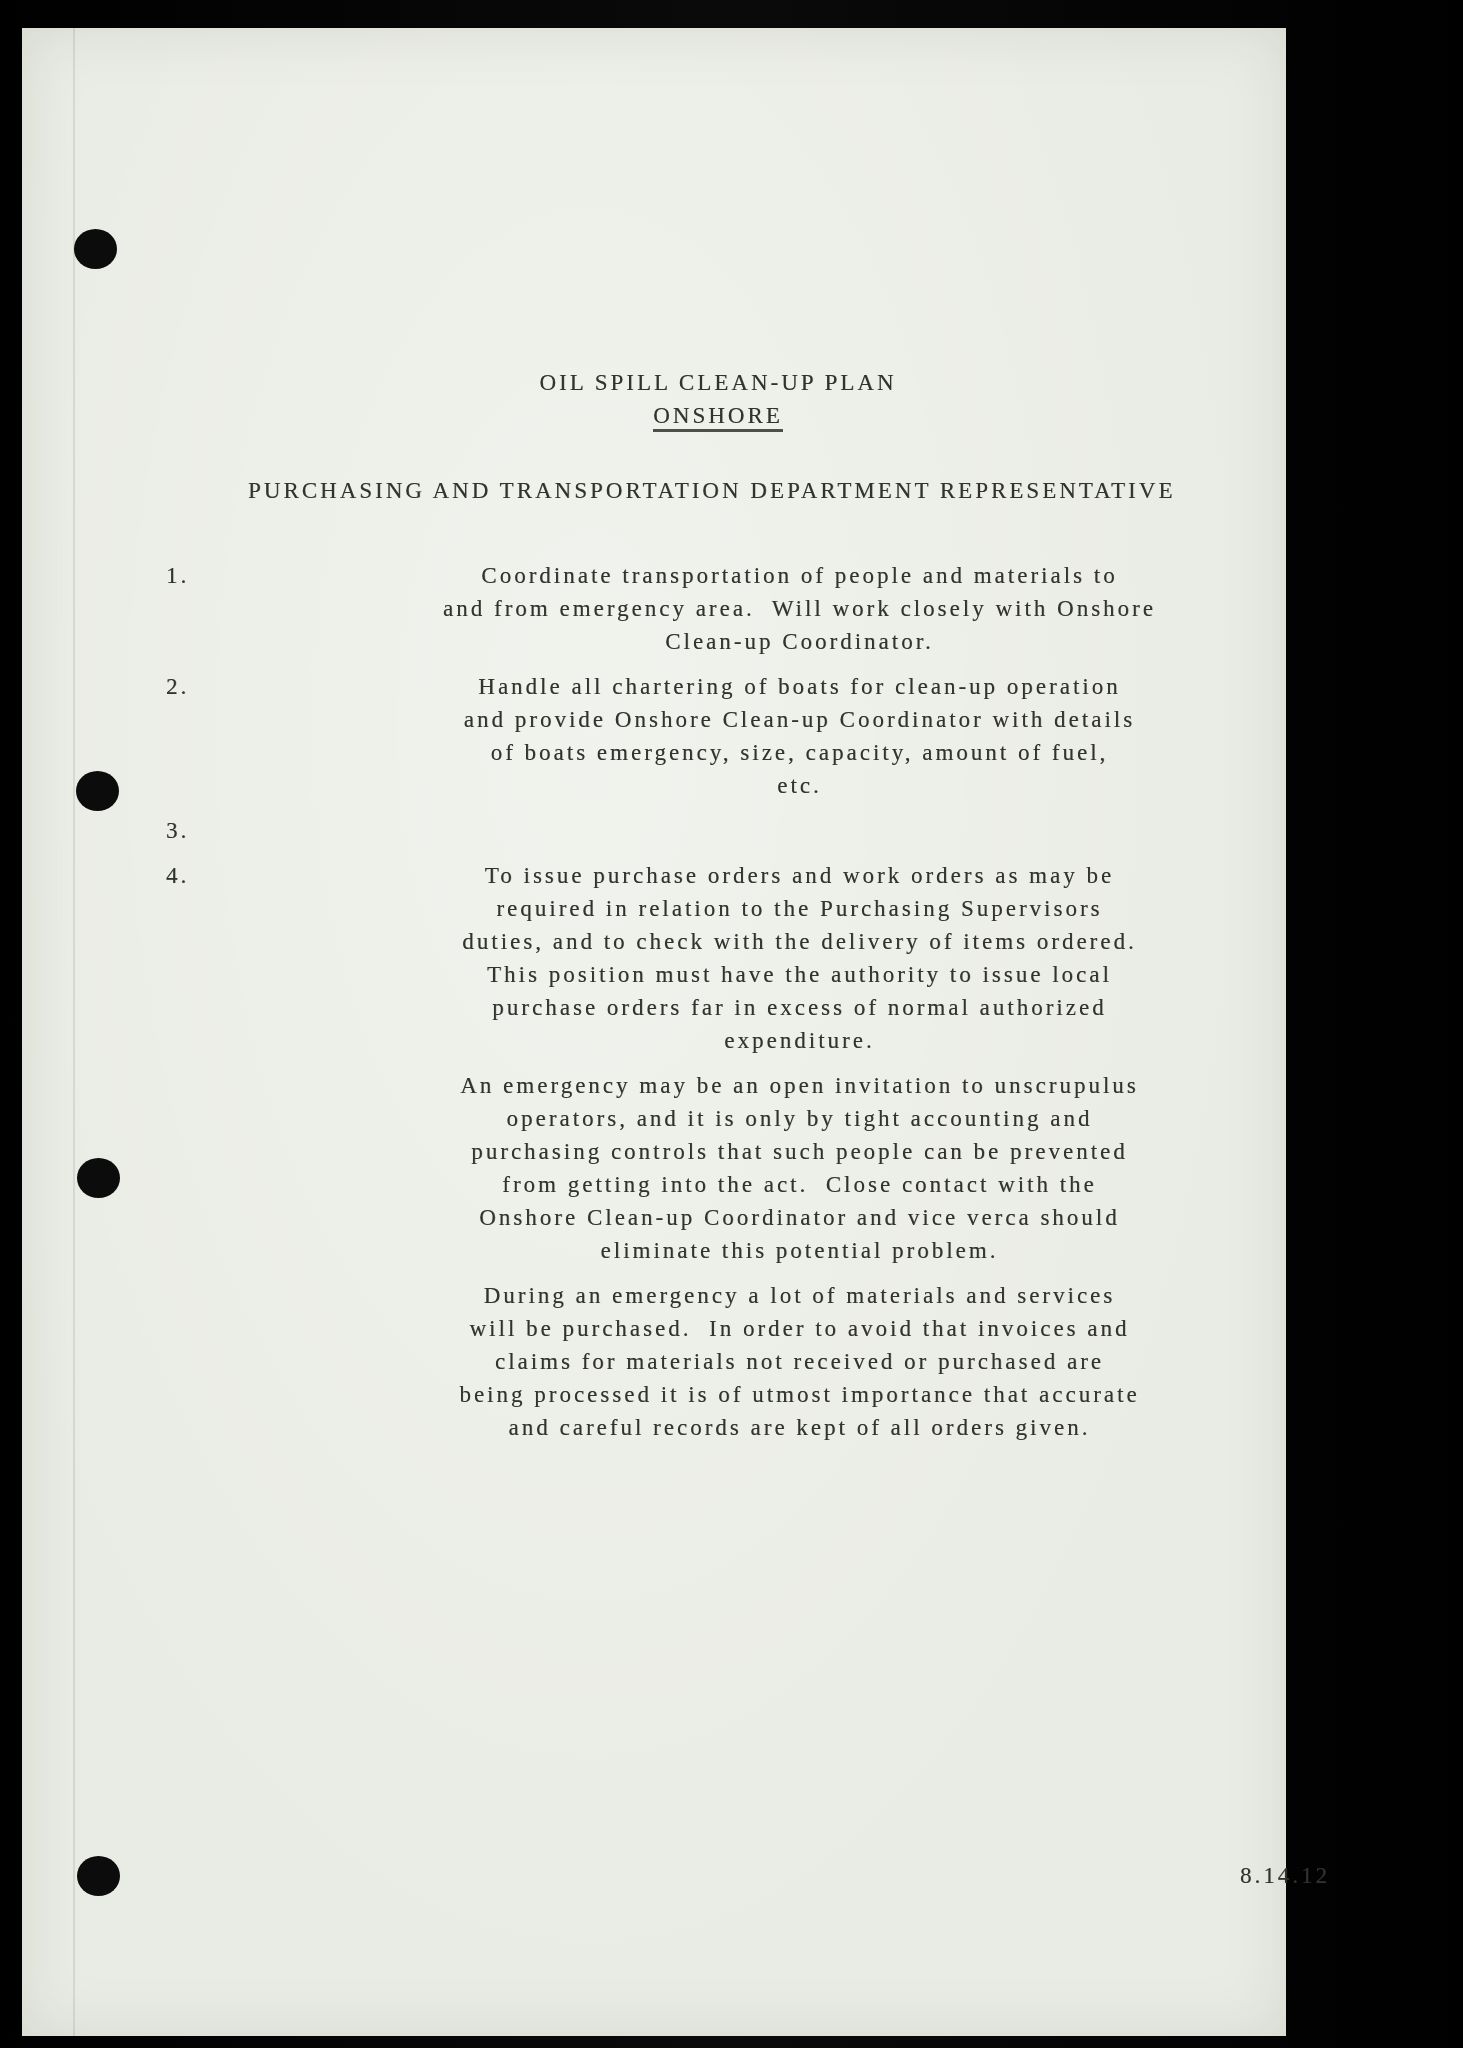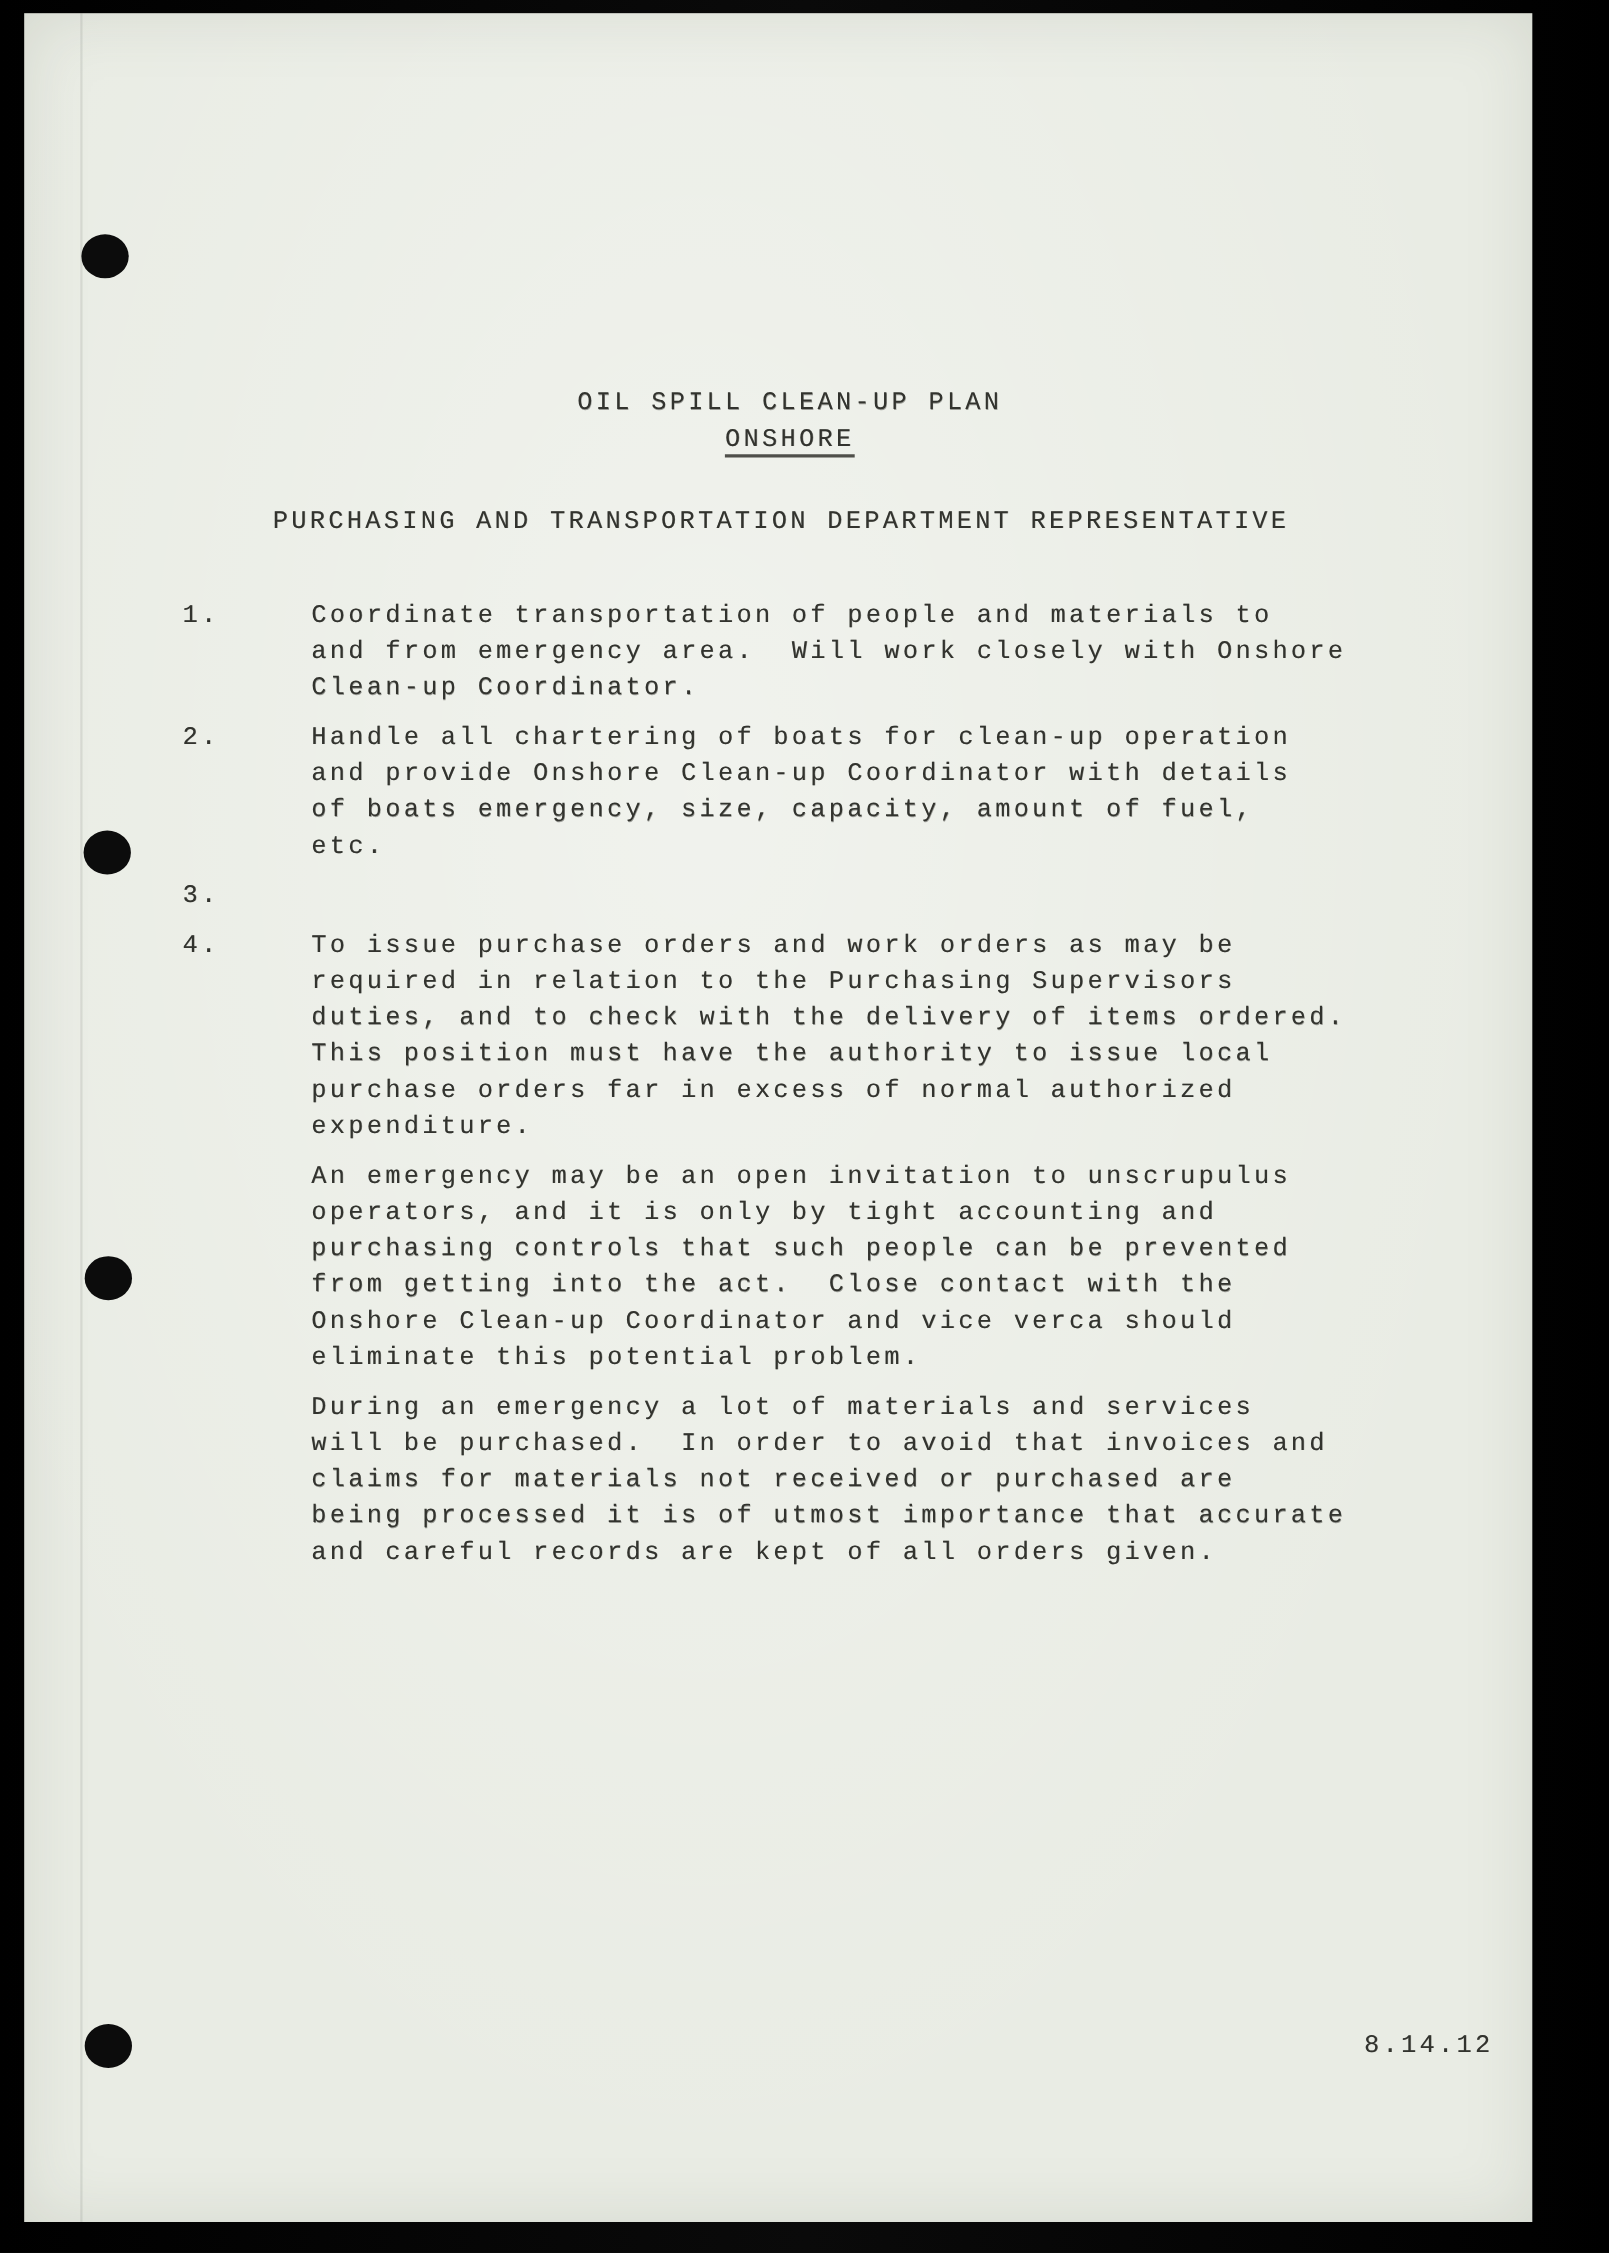--- a/index.html
+++ b/index.html
@@ -13,27 +13,28 @@
   }
   .scan-frame {
     position: relative;
     width: 1463px;
     height: 2048px;
     background: linear-gradient(90deg, #000 0%, #0a0a0a 50%, #000 100%);
   }
   .paper {
     position: absolute;
     left: 22px;
-    top: 12px;
-    width: 1371px;
+    top: 28px;
+    width: 1264px;
     height: 2008px;
     background:
       radial-gradient(ellipse at 45% 35%, rgba(255,255,255,0.35), rgba(255,255,255,0) 70%),
       #e9ece4;
     box-shadow: inset 0 0 60px rgba(120,125,112,0.18);
+    font-family: Liberation Serif, serif;
   }
   .crease {
     position: absolute;
     left: 51px;
     top: 0;
     width: 2px;
     height: 100%;
     background: rgba(95,100,90,0.14);
   }
   .hole {
@@ -81,20 +82,21 @@
   .block {
     display: flex;
     margin-bottom: 12px;
   }
   .num {
     flex: 0 0 117px;
   }
   .txt {
     white-space: pre-wrap;
     flex: 1 1 auto;
+    text-align: center;
   }
   .footer-ref {
     position: absolute;
     top: 1831px;
     left: 1218px;
     white-space: nowrap;
   }
 </style>
 </head>
 <body>

